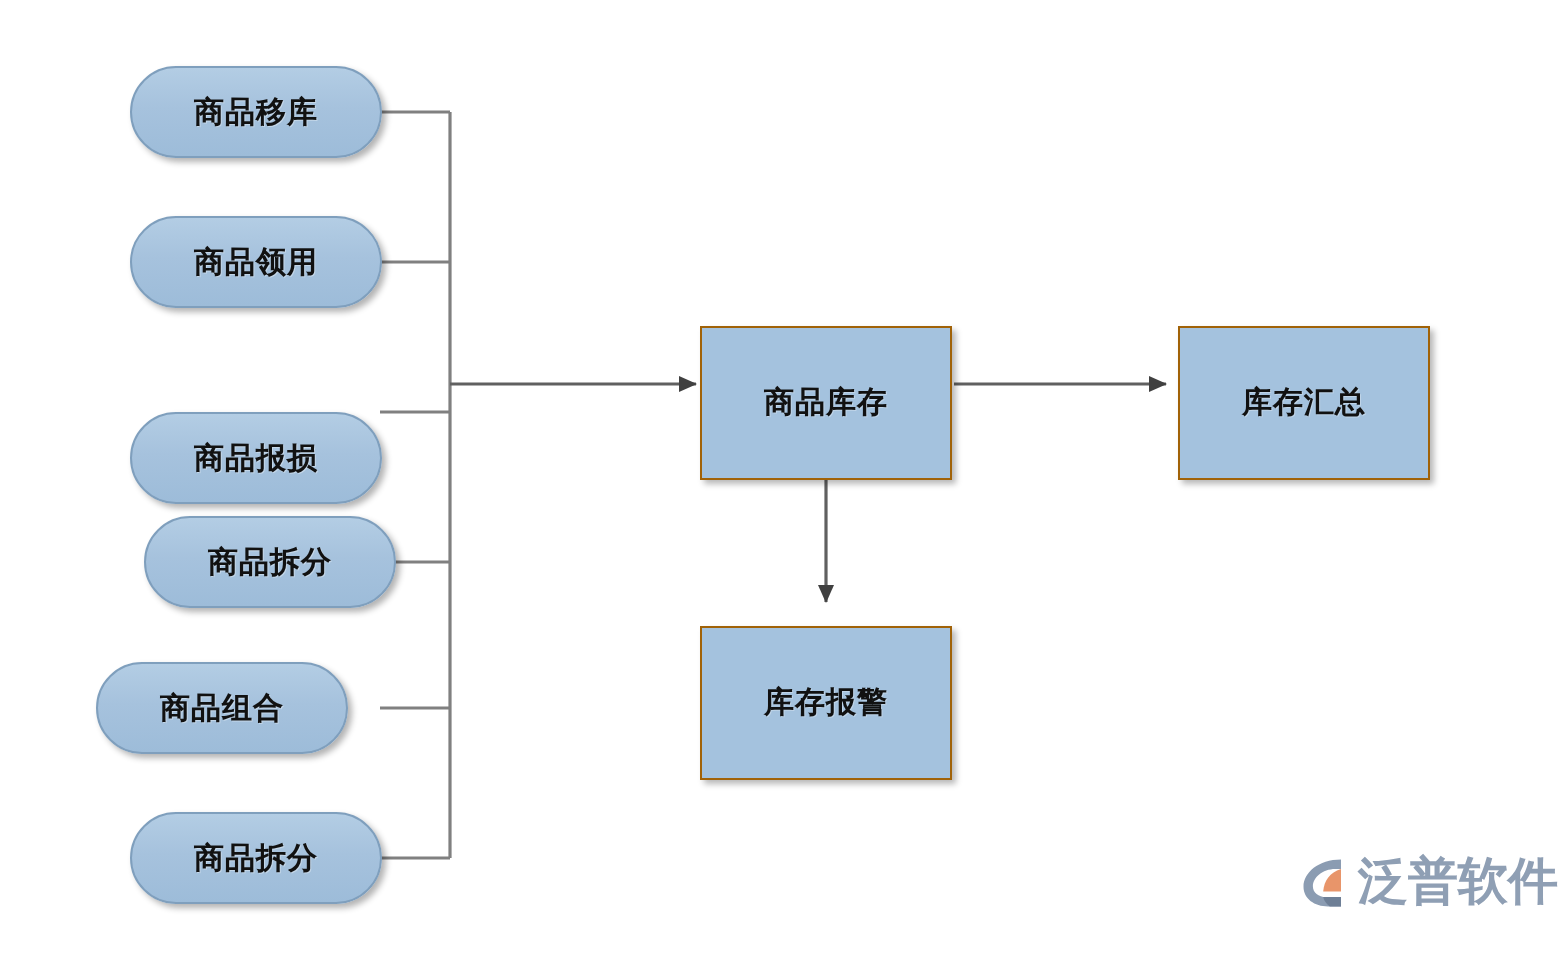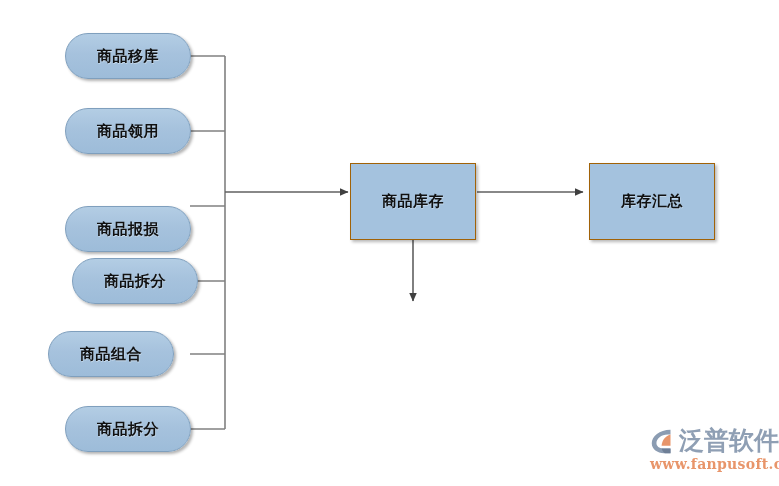--- a/index.html
+++ b/index.html
@@ -75,21 +75,21 @@
   }
 
   
   #watermark {
     position: absolute;
     left: 648px;
     top: 424px;
     width: 126px;
     height: 56px;
     display: flex;
-    flex-direction: column;
+    flex-direction: row;
     align-items: flex-start;
   }
   .wm-top {
     display: flex;
     align-items: center;
     height: 34px;
   }
   .wm-mark {
     width: 30px;
     height: 30px;
@@ -168,20 +168,23 @@
   </div>
 
   <div class="box" style="left:350px; top:153px;">
     <span class="box-label">商品库存</span>
   </div>
 
   <div class="box" style="left:589px; top:153px;">
     <span class="box-label">库存汇总</span>
   </div>
 
+  <div class="box" style="left:350px; top:303px;">
+    <span class="box-label">库存报警</span>
+  </div>
 
   <div id="watermark">
     <div class="wm-top">
       <svg class="wm-mark" viewBox="0 0 32 32" xmlns="http://www.w3.org/2000/svg">
         <path d="M24 4 C12 4 4 11 4 18.5 C4 25 10 29 17 29 L24 29 L24 24 L16 24 C12 24 9 21.6 9 18.2 C9 13.6 14 9 21 9 L24 9 Z" fill="#8b9cb2"></path>
         <path d="M24 9 C18 11 15 15 14.5 21 L24 21 Z" fill="#e8956a"></path>
         <path d="M14.5 24 L24 24 L24 29 L18 29 C16 27.5 15 26 14.5 24 Z" fill="#6e7f96"></path>
       </svg>
       <span class="wm-name">泛普软件</span>
     </div>

